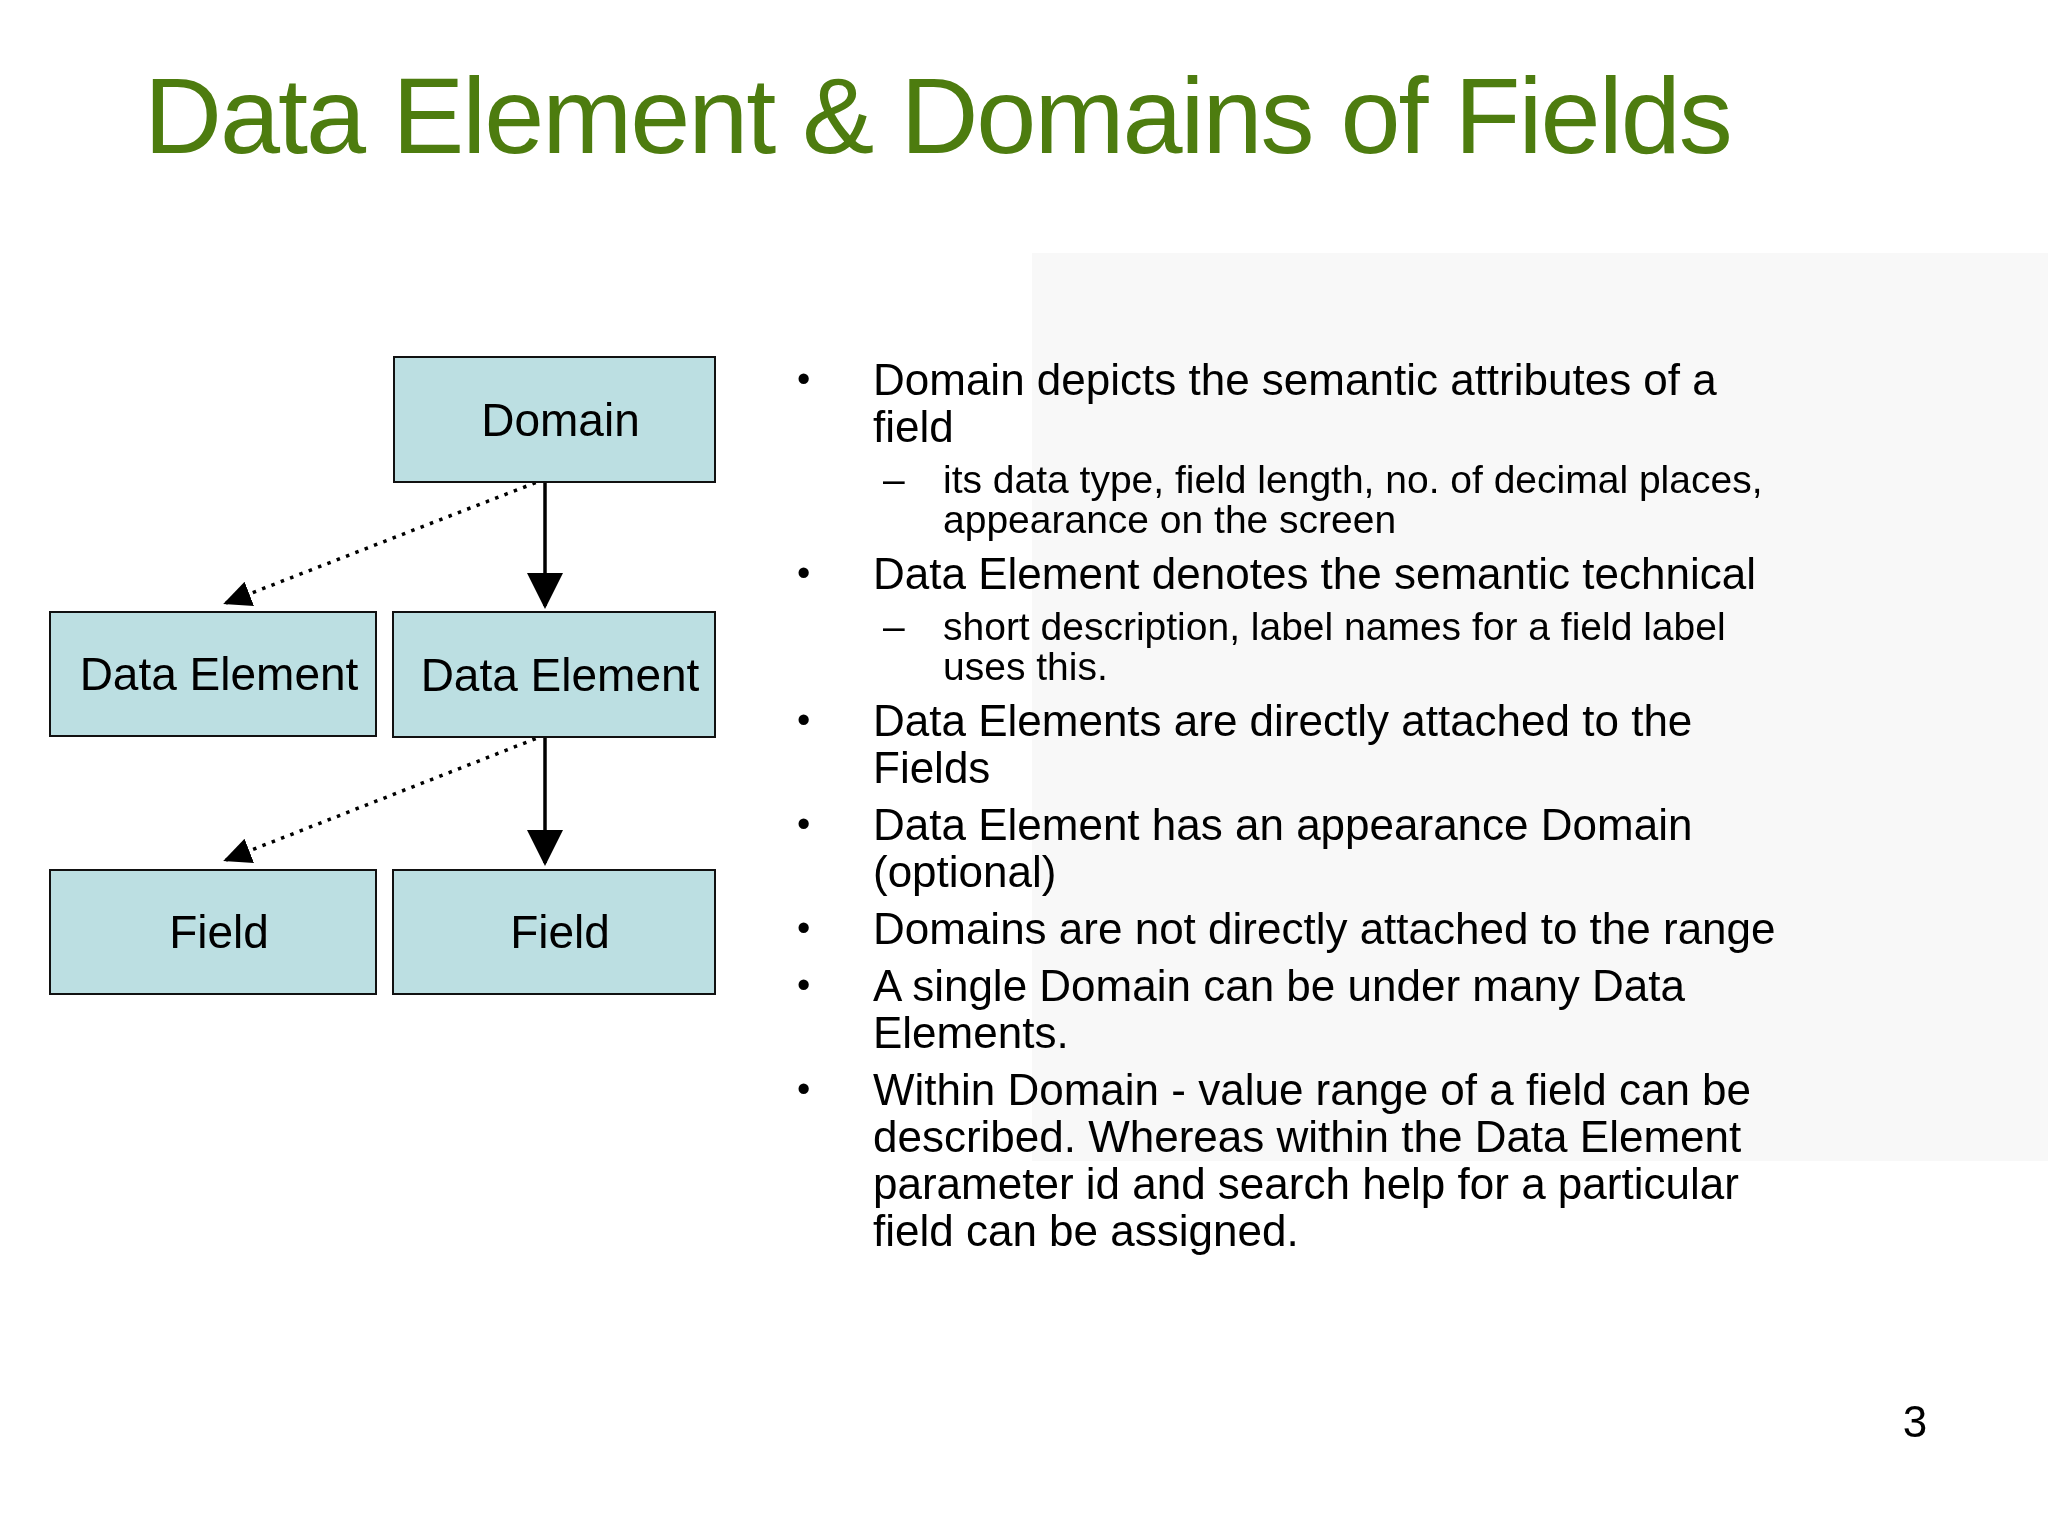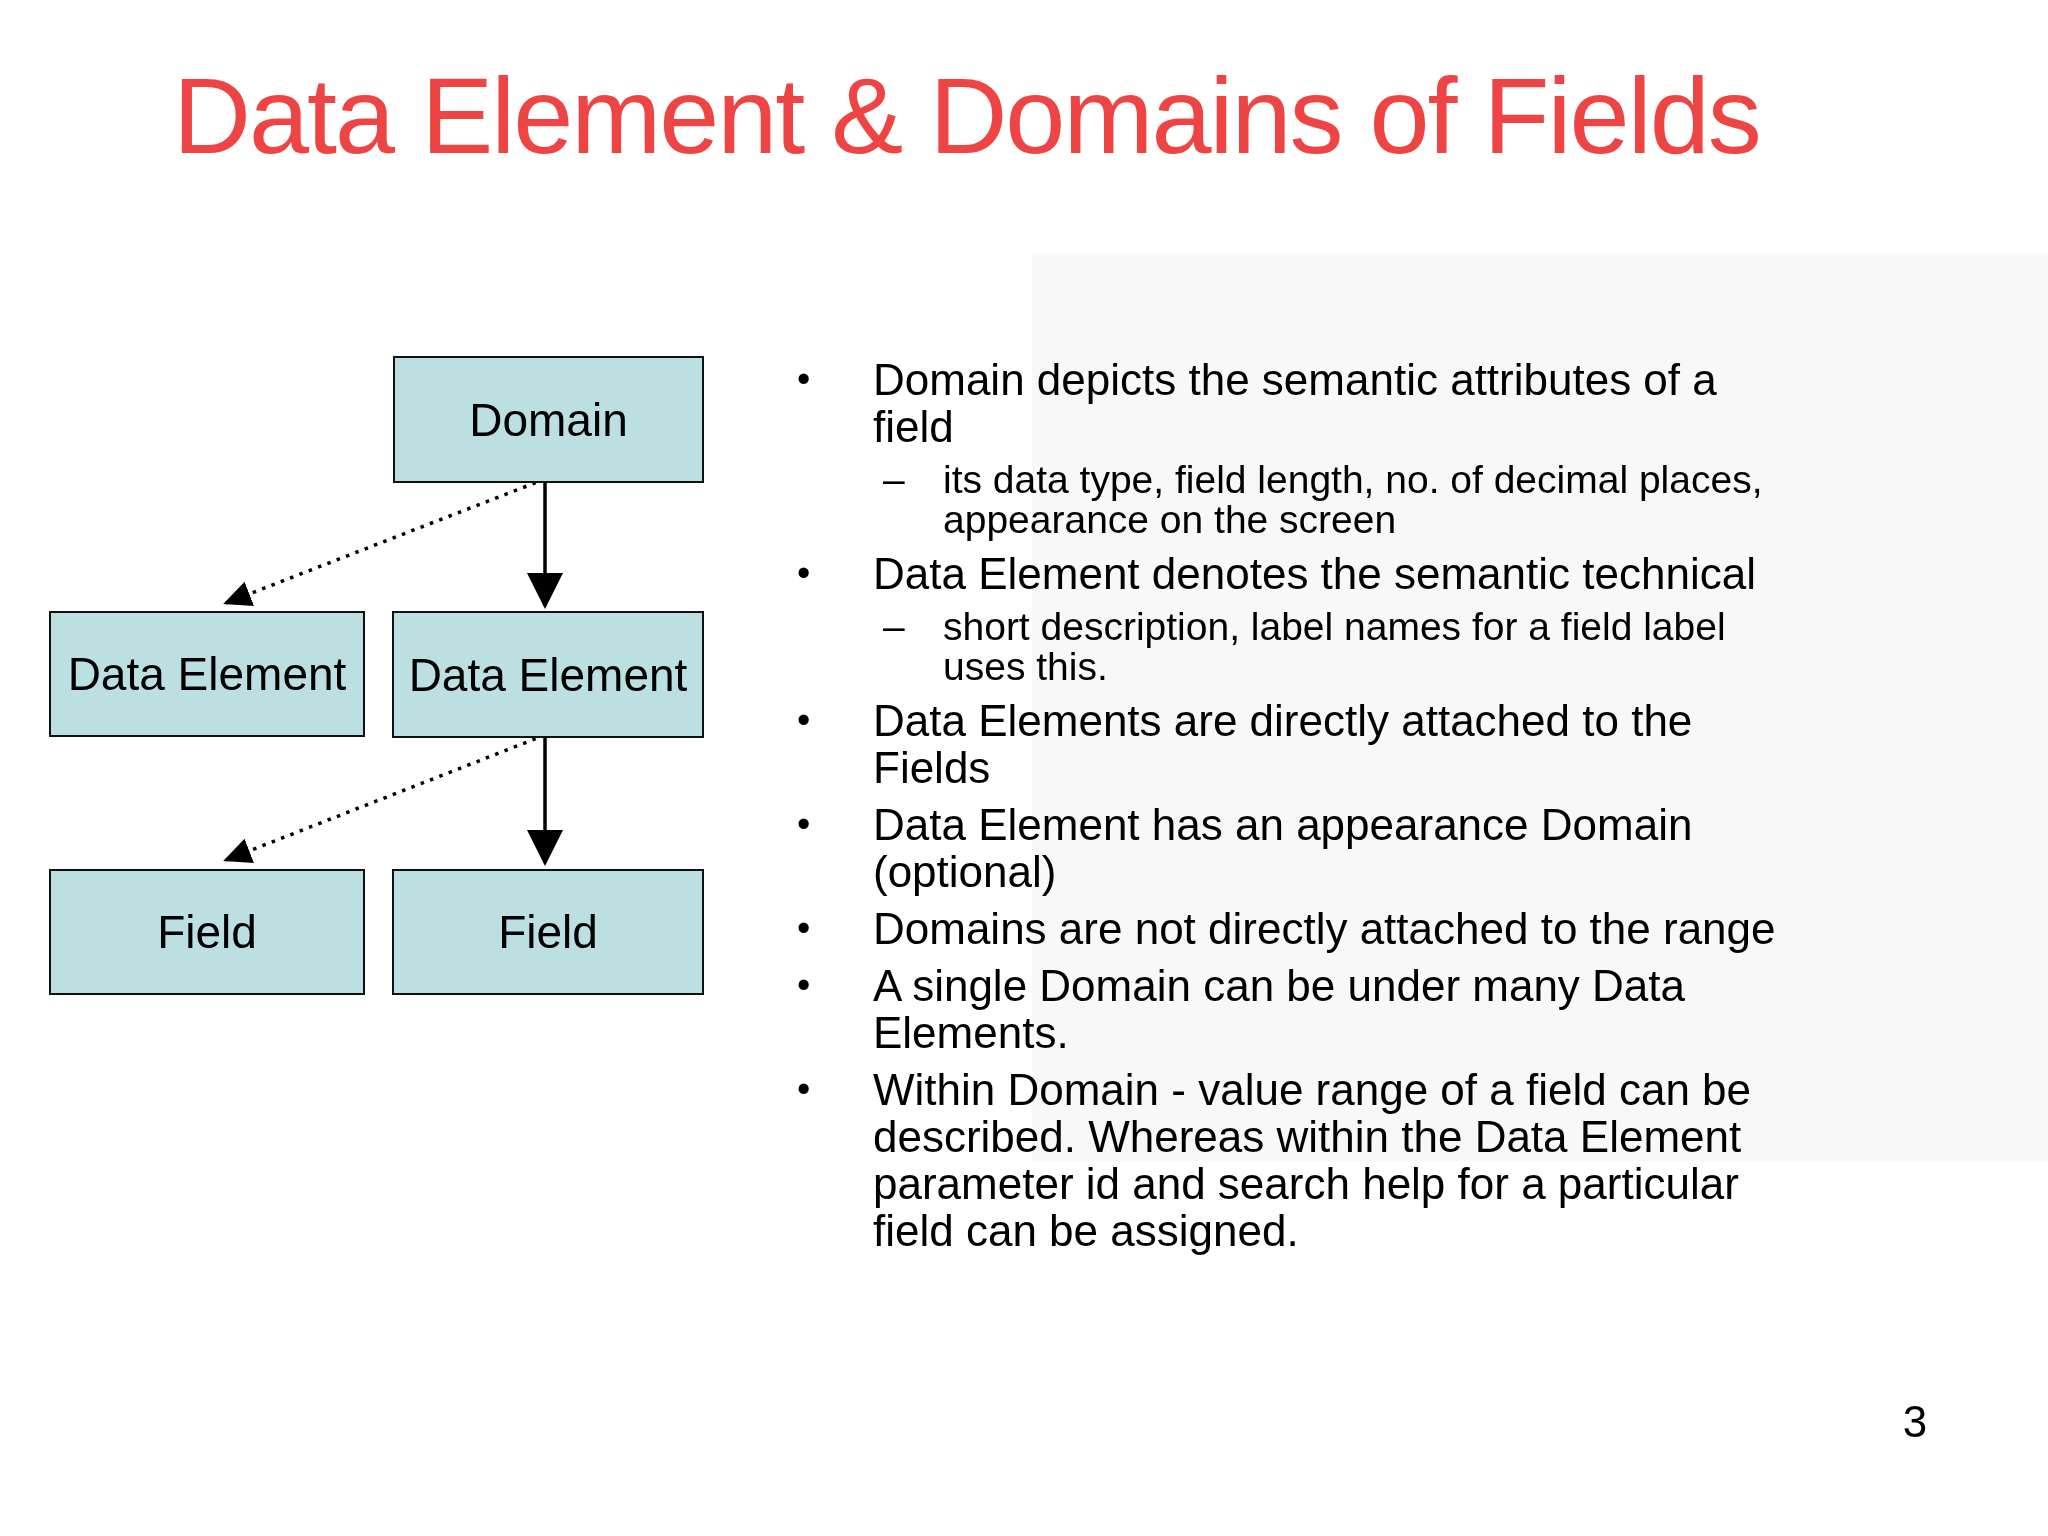--- a/index.html
+++ b/index.html
@@ -7,30 +7,30 @@
     width:2048px;height:1536px;position:relative;overflow:hidden;
     background:#ffffff;color:#000;
     font-family:"Liberation Sans", sans-serif;
     -webkit-font-smoothing:antialiased;
   }
   .panel-tint{
     position:absolute;left:1032px;top:253px;width:1016px;height:908px;
     background:#f8f8f8;z-index:0;
   }
   .slide-title{
-    position:absolute;left:173px;top:56px;z-index:3;
+    position:absolute;left:144px;top:56px;z-index:3;
     font-size:108px;line-height:1.12;letter-spacing:-2px;
-    white-space:nowrap;color:#ef4444;
+    white-space:nowrap;color:#4d7c0f;
   }
   svg.arrows{position:absolute;left:0;top:0;z-index:1;}
   .node{
     position:absolute;z-index:2;
     background:#bcdfe2;border:2px solid #111;
     display:flex;align-items:center;justify-content:center;
-    font-size:46px;line-height:1;white-space:nowrap;
+    font-size:46px;line-height:1;white-space:nowrap;padding-left:12px;
   }
   .node-domain{left:393px;top:356px;width:307px;height:123px;}
   .node-de-left{left:49px;top:611px;width:312px;height:122px;}
   .node-de-right{left:392px;top:611px;width:308px;height:123px;}
   .node-field-left{left:49px;top:869px;width:312px;height:122px;}
   .node-field-right{left:392px;top:869px;width:308px;height:122px;}
   .bullets{
     position:absolute;left:797px;top:356px;width:1206px;z-index:3;
   }
   .li{display:flex;align-items:flex-start;}

